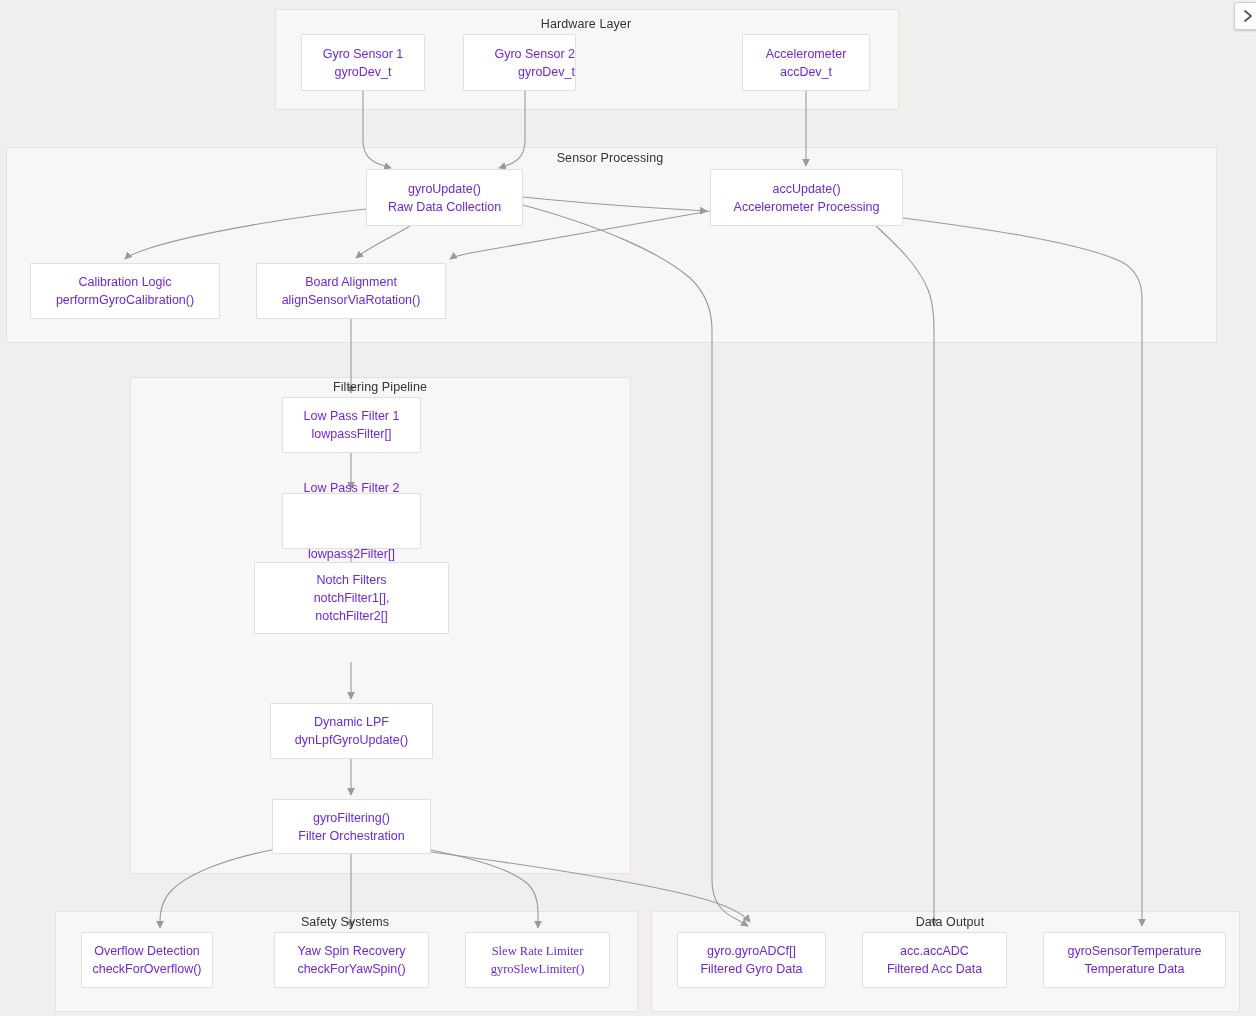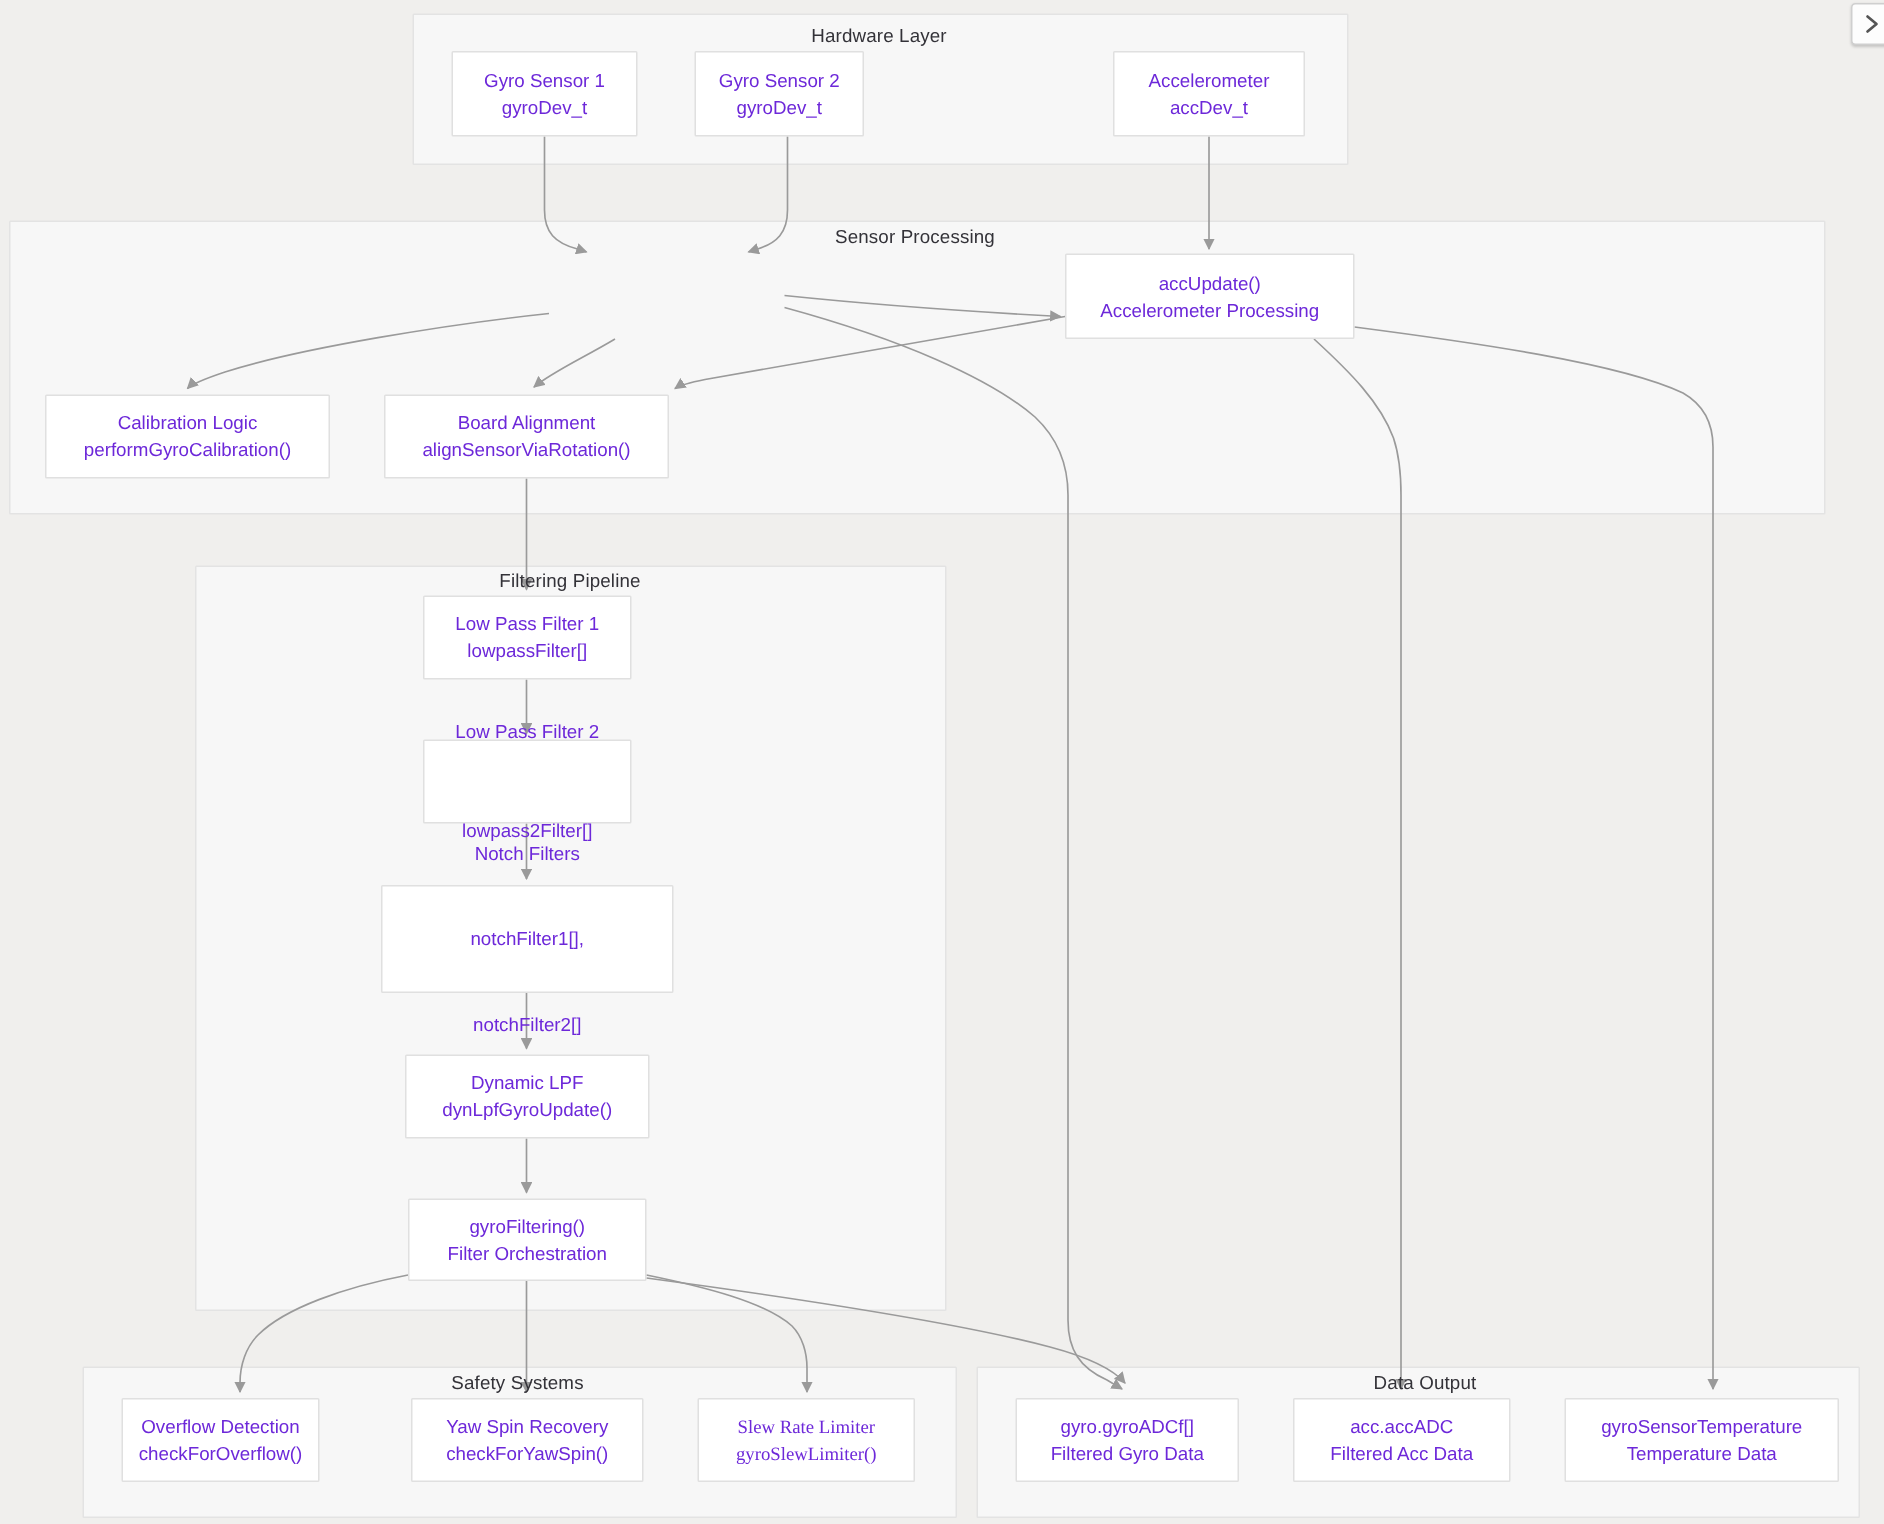--- a/index.html
+++ b/index.html
@@ -135,29 +135,33 @@
   <div class="cluster-label" style="left:586px;top:17px;">Hardware Layer</div>
   <div class="cluster-label" style="left:610px;top:151px;">Sensor Processing</div>
   <div class="cluster-label" style="left:380px;top:380px;">Filtering Pipeline</div>
   <div class="cluster-label" style="left:345px;top:915px;">Safety Systems</div>
   <div class="cluster-label" style="left:950px;top:915px;">Data Output</div>
 
   <div class="node" style="left:301px;top:34px;width:124px;height:57px;">
     <span class="ln">Gyro Sensor 1</span>
     <span class="ln">gyroDev_t</span>
   </div>
-  <div class="node" style="left:463px;top:34px;width:113px;height:57px;">
+  <div class="node" style="left:463px;top:34px;width:113px;height:57px;align-items:flex-end;">
     <span class="ln">Gyro Sensor 2</span>
     <span class="ln">gyroDev_t</span>
   </div>
   <div class="node" style="left:742px;top:34px;width:128px;height:57px;">
     <span class="ln">Accelerometer</span>
     <span class="ln">accDev_t</span>
   </div>
 
+  <div class="node" style="left:366px;top:169px;width:157px;height:57px;">
+    <span class="ln">gyroUpdate()</span>
+    <span class="ln">Raw Data Collection</span>
+  </div>
   <div class="node" style="left:710px;top:169px;width:193px;height:57px;">
     <span class="ln">accUpdate()</span>
     <span class="ln">Accelerometer Processing</span>
   </div>
   <div class="node" style="left:30px;top:263px;width:190px;height:56px;">
     <span class="ln">Calibration Logic</span>
     <span class="ln">performGyroCalibration()</span>
   </div>
   <div class="node" style="left:256px;top:263px;width:190px;height:56px;">
     <span class="ln">Board Alignment</span>
@@ -165,21 +169,21 @@
   </div>
 
   <div class="node" style="left:282px;top:397px;width:139px;height:56px;">
     <span class="ln">Low Pass Filter 1</span>
     <span class="ln">lowpassFilter[]</span>
   </div>
   <div class="node" style="left:282px;top:493px;width:139px;height:56px;gap:48px;">
     <span class="ln">Low Pass Filter 2</span>
     <span class="ln">lowpass2Filter[]</span>
   </div>
-  <div class="node" style="left:254px;top:590px;width:195px;height:72px;gap:39px;">
+  <div class="node" style="left:254px;top:562px;width:195px;height:72px;">
     <span class="ln">Notch Filters</span>
     <span class="ln">notchFilter1[],</span>
     <span class="ln">notchFilter2[]</span>
   </div>
   <div class="node" style="left:270px;top:703px;width:163px;height:56px;">
     <span class="ln">Dynamic LPF</span>
     <span class="ln">dynLpfGyroUpdate()</span>
   </div>
   <div class="node" style="left:272px;top:799px;width:159px;height:55px;">
     <span class="ln">gyroFiltering()</span>

